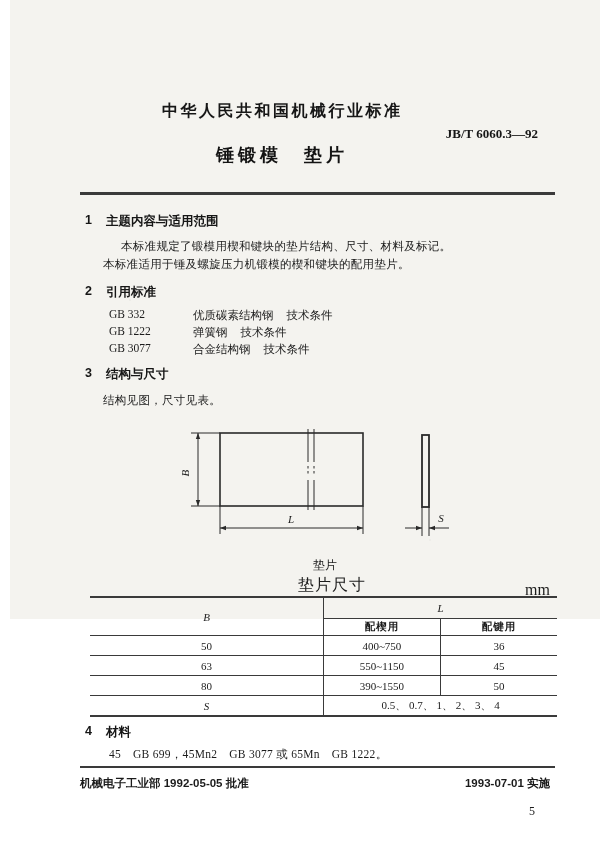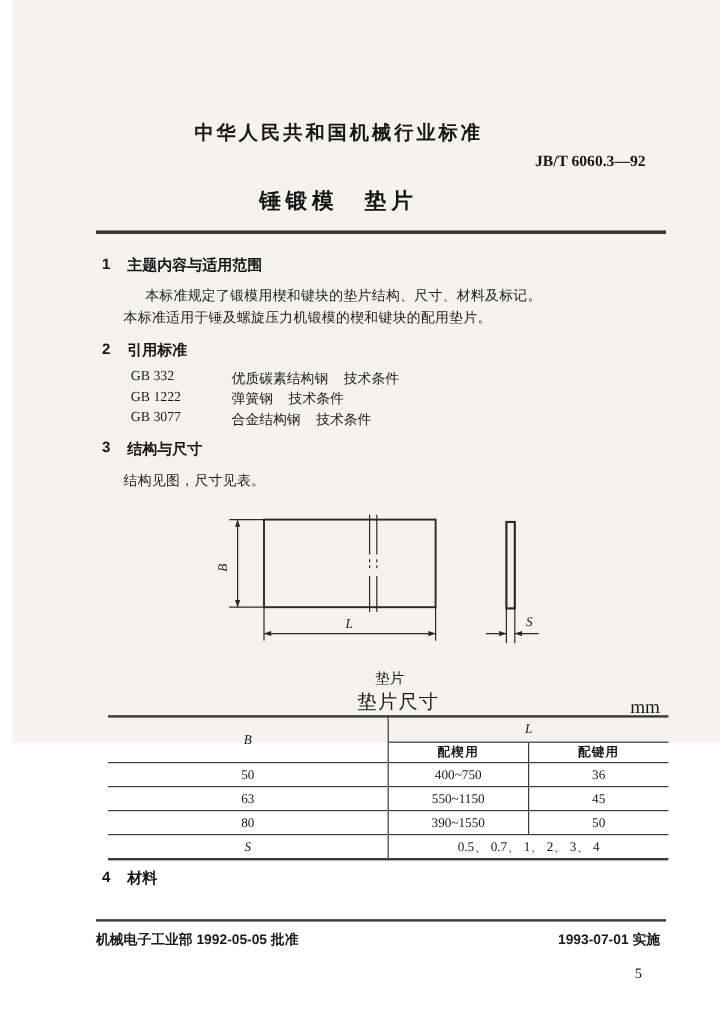--- a/index.html
+++ b/index.html
@@ -11,21 +11,21 @@
       radial-gradient(circle at 420px 540px, rgba(0,0,0,0.03) 0.6px, transparent 1.2px),
       radial-gradient(circle at 260px 720px, rgba(0,0,0,0.03) 0.5px, transparent 1px);
   }
   .abs{position:absolute;}
 
   .org-title{left:152px;top:101px;font-size:16px;font-weight:bold;
     letter-spacing:2.5px;font-family:"Liberation Sans",sans-serif;color:#161616;}
   .std-number{left:370px;top:126px;width:158px;text-align:right;font-size:13px;
     font-weight:bold;font-family:"Liberation Serif",serif;color:#161616;}
   .doc-title{left:206px;top:143px;font-size:18px;font-weight:bold;
-    letter-spacing:4px;font-family:"Liberation Sans",sans-serif;color:#131313;margin-top:12px;}
+    letter-spacing:4px;font-family:"Liberation Sans",sans-serif;color:#131313;}
 
   .rule-top{left:70px;top:192px;width:475px;height:3px;background:#3a3a3a;}
   .rule-footer{left:70px;top:766px;width:475px;height:2px;background:#3a3a3a;}
 
   .sec-head{font-size:12.5px;font-weight:bold;font-family:"Liberation Sans",sans-serif;
     color:#161616;display:flex;gap:14px;}
   .body-text{font-size:11.5px;color:#1b1b1b;letter-spacing:0.3px;}
 
   .ref-row{font-size:11.5px;color:#1b1b1b;display:flex;}
   .ref-code{width:84px;}
@@ -175,19 +175,20 @@
         <td class="c-b ital">S</td>
         <td class="c-wedge" colspan="2">0.5、 0.7、 1、 2、 3、 4</td>
       </tr>
     </tbody>
   </table>
 
   <div class="abs sec-head" style="left:75px;top:724px;">
     <span>4</span>
     <span>材料</span>
   </div>
+  <div class="abs body-text" style="left:99px;top:747px;">45　GB 699，45Mn2　GB 3077 或 65Mn　GB 1222。</div>
 
   <div class="abs rule-footer"></div>
   <div class="abs footer-left">机械电子工业部 1992-05-05 批准</div>
   <div class="abs footer-right">1993-07-01 实施</div>
   <div class="abs page-num">5</div>
 
 </div>
 
 </body></html>

